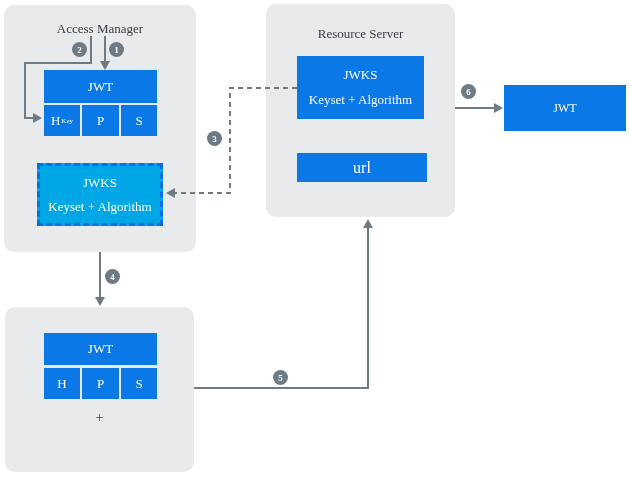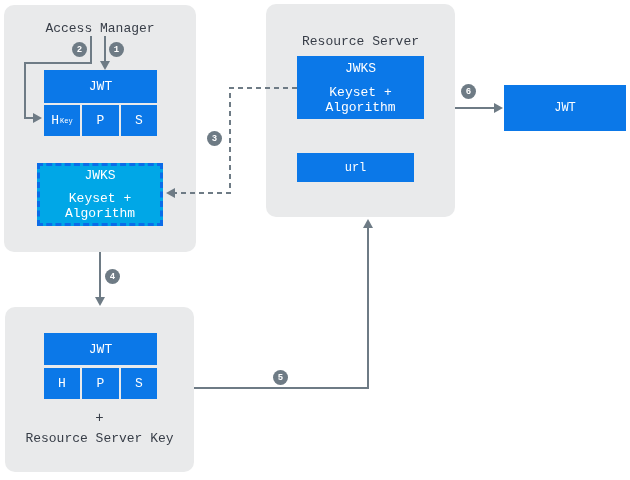--- a/index.html
+++ b/index.html
@@ -8,21 +8,21 @@
     --jwks-cyan:#00a7e7;
     --jwks-dash-border:#0b6ce8;
     --connector-gray:#6e7b85;
     --text-dark:#373d47;
     --text-white:#ffffff;
   }
   html,body{margin:0;padding:0;background:#ffffff;}
   #canvas{
     position:relative;width:630px;height:480px;overflow:hidden;
     background:#ffffff;
-    font-family:Liberation Mono, monospace;
+    font-family:Liberation Serif, serif;
     color:var(--text-dark);
   }
   .panel{
     position:absolute;background:var(--panel-bg);border-radius:10px;
   }
   .panel-title{
     position:absolute;left:0;right:0;text-align:center;
     font-size:13px;color:var(--text-dark);
   }
   .bluebox{
@@ -60,21 +60,21 @@
 </head>
 <body>
 
 <div id="canvas">
 
   <div class="panel" style="left:4px;top:5px;width:192px;height:247px;">
     <div class="panel-title" style="top:16px;">Access Manager</div>
   </div>
 
   <div class="panel" style="left:266px;top:4px;width:189px;height:213px;">
-    <div class="panel-title" style="top:22px;margin-top:8px;">Resource Server</div>
+    <div class="panel-title" style="top:22px;">Resource Server</div>
   </div>
 
   <div class="panel" style="left:5px;top:307px;width:189px;height:165px;"></div>
 
   <svg id="wires" width="630" height="480" viewBox="0 0 630 480">
     <g>
       <path class="wire" d="M105,36 L105,62"></path>
       <polygon class="ahead" points="100,61 110,61 105,70"></polygon>
     </g>
     <g>
@@ -109,28 +109,27 @@
 
   <div class="jwksbox" style="left:37px;top:163px;width:126px;height:63px;">
     <span>JWKS</span>
     <span>Keyset + Algorithm</span>
   </div>
 
   <div class="bluebox twoline" style="left:297px;top:56px;width:127px;height:63px;">
     <span>JWKS</span>
     <span>Keyset + Algorithm</span>
   </div>
-  <div class="bluebox" style="left:297px;top:153px;width:117px;height:29px;font-size:12px;">url</div>
+  <div class="bluebox" style="left:297px;top:153px;width:130px;height:29px;font-size:16px;">url</div>
 
   <div class="bluebox" style="left:44px;top:333px;width:113px;height:32px;">JWT</div>
   <div class="cell" style="left:44px;top:368px;width:36px;height:31px;">H</div>
   <div class="cell" style="left:82px;top:368px;width:37px;height:31px;">P</div>
   <div class="cell" style="left:121px;top:368px;width:36px;height:31px;">S</div>
   <div class="plainlabel" style="left:5px;top:410px;width:189px;font-size:14px;">+</div>
-  <div class="plainlabel" style="left:5px;top:431px;width:189px;font-size:13px;">Resource Server Key</div>
 
   <div class="bluebox decrypted" style="left:504px;top:85px;width:122px;height:46px;">
     <span>JWT</span>
   </div>
 
   <div class="badge" style="left:109px;top:42px;">1</div>
   <div class="badge" style="left:72px;top:42px;">2</div>
   <div class="badge" style="left:207px;top:131px;">3</div>
   <div class="badge" style="left:105px;top:269px;">4</div>
   <div class="badge" style="left:273px;top:370px;">5</div>

